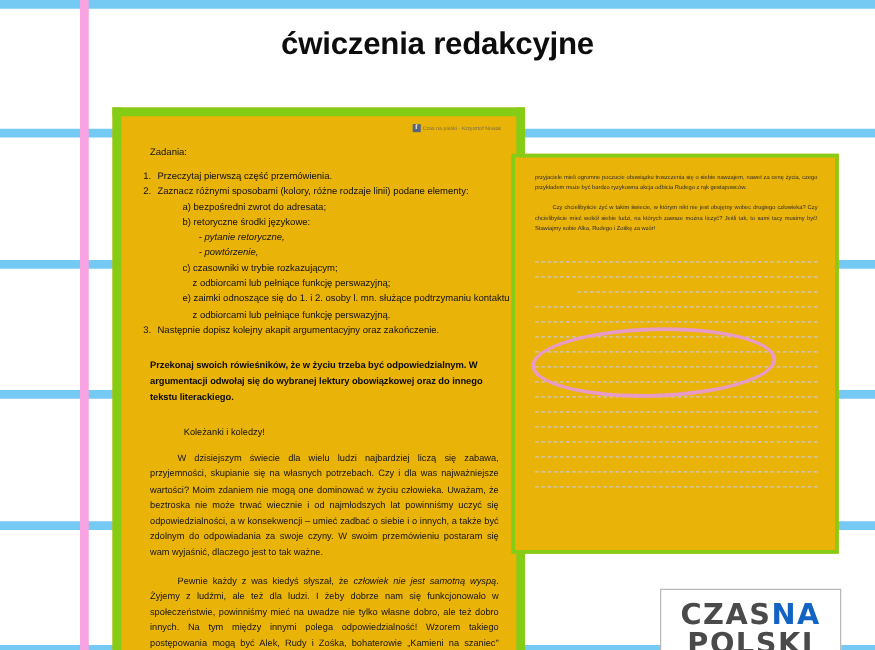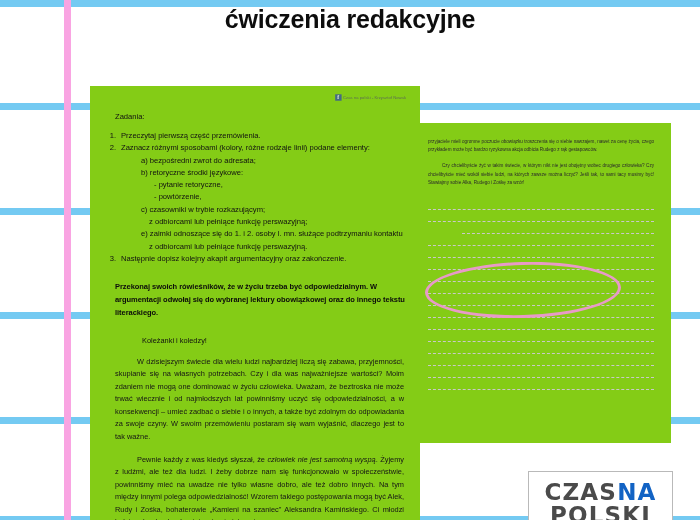--- a/index.html
+++ b/index.html
@@ -36,21 +36,21 @@
     position: absolute;
     top: 0;
     width: 7px;
     height: 520px;
     background: #f9a4e2;
   }
 
   
   #heading {
     position: absolute;
-    left: 0; top: 0;
+    left: 0; top: 16px;
     width: 700px;
     z-index: 5;
     text-align: center;
     pointer-events: none;
   }
   #page-title {
     font-size: 25px;
     font-weight: 700;
     letter-spacing: -0.2px;
     color: #0d0d0d;
@@ -63,22 +63,22 @@
     font-weight: 400;
     color: #1b1b1b;
     line-height: 1.1;
     padding-top: 11px;
     white-space: nowrap;
   }
 
   
   .sheet {
     position: absolute;
-    background: #84cc16;
-    border: 2px solid #84cc16;
+    background: #eab308;
+    border: 7px solid #84cc16;
     overflow: hidden;
   }
 
   
   #worksheet-left {
     left: 90px;
     top: 86px;
     width: 330px;
     height: 434px;
     border-bottom: none;
@@ -126,21 +126,21 @@
     color: #111;
   }
   .task-num {
     width: 15px;
     flex: 0 0 15px;
     text-align: right;
     padding-right: 5px;
   }
   .task-text { flex: 1 1 auto; white-space: nowrap; }
   .lvl-a { padding-left: 20px; }
-  .lvl-b { padding-left: 33px; }
+  .lvl-b { padding-left: 33px; font-style: italic; }
   .lvl-cont { padding-left: 28px; }
 
   #persuade-block {
     margin: 16px 0 0 9px;
     font-size: 7.5px;
     font-weight: 700;
     line-height: 1.72;
     color: #0b0b0b;
     letter-spacing: -0.05px;
   }

